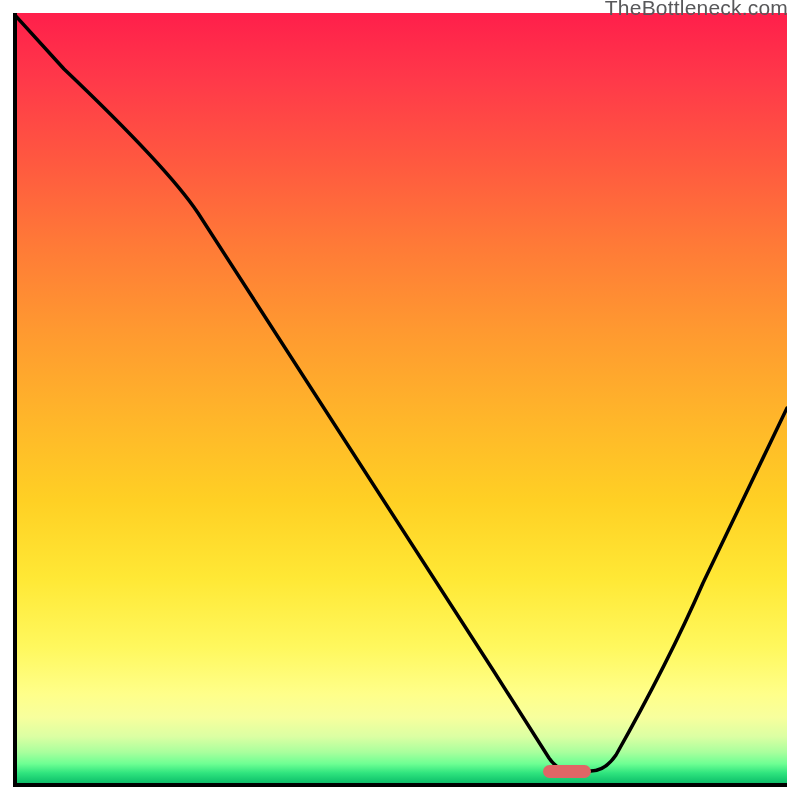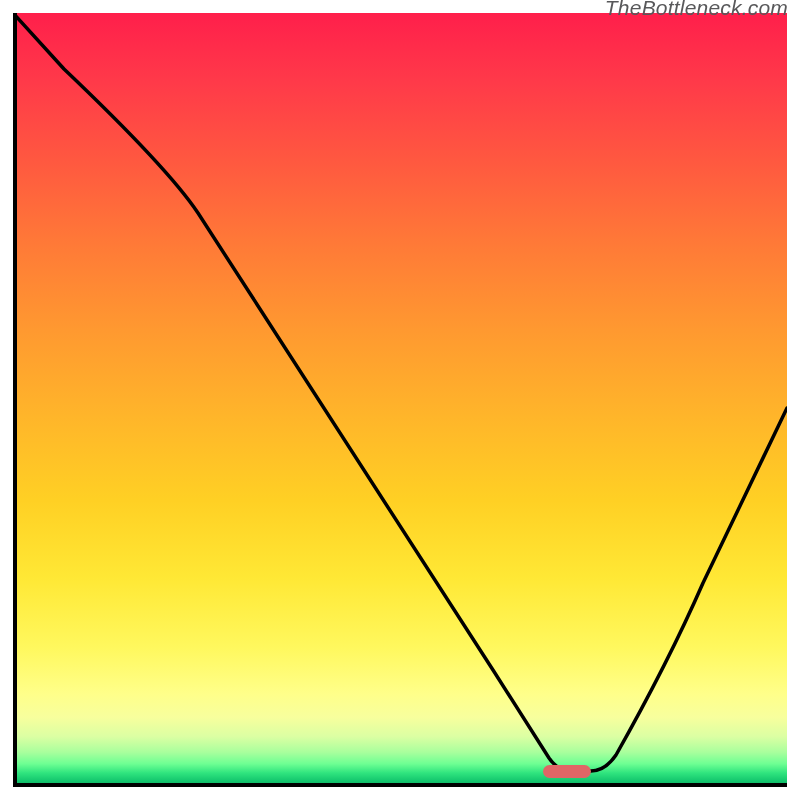--- a/index.html
+++ b/index.html
@@ -7,21 +7,20 @@
     padding: 0;
     width: 800px;
     height: 800px;
     background: #ffffff;
     font-family: Arial, Helvetica, sans-serif;
   }
   .chart-container {
     position: relative;
     width: 800px;
     height: 612px;
-    font-style: italic;
   }
   .plot-area {
     position: absolute;
     left: 13px;
     top: 13px;
     width: 774px;
     height: 774px;
     overflow: hidden;
   }
   .gradient-bg {

